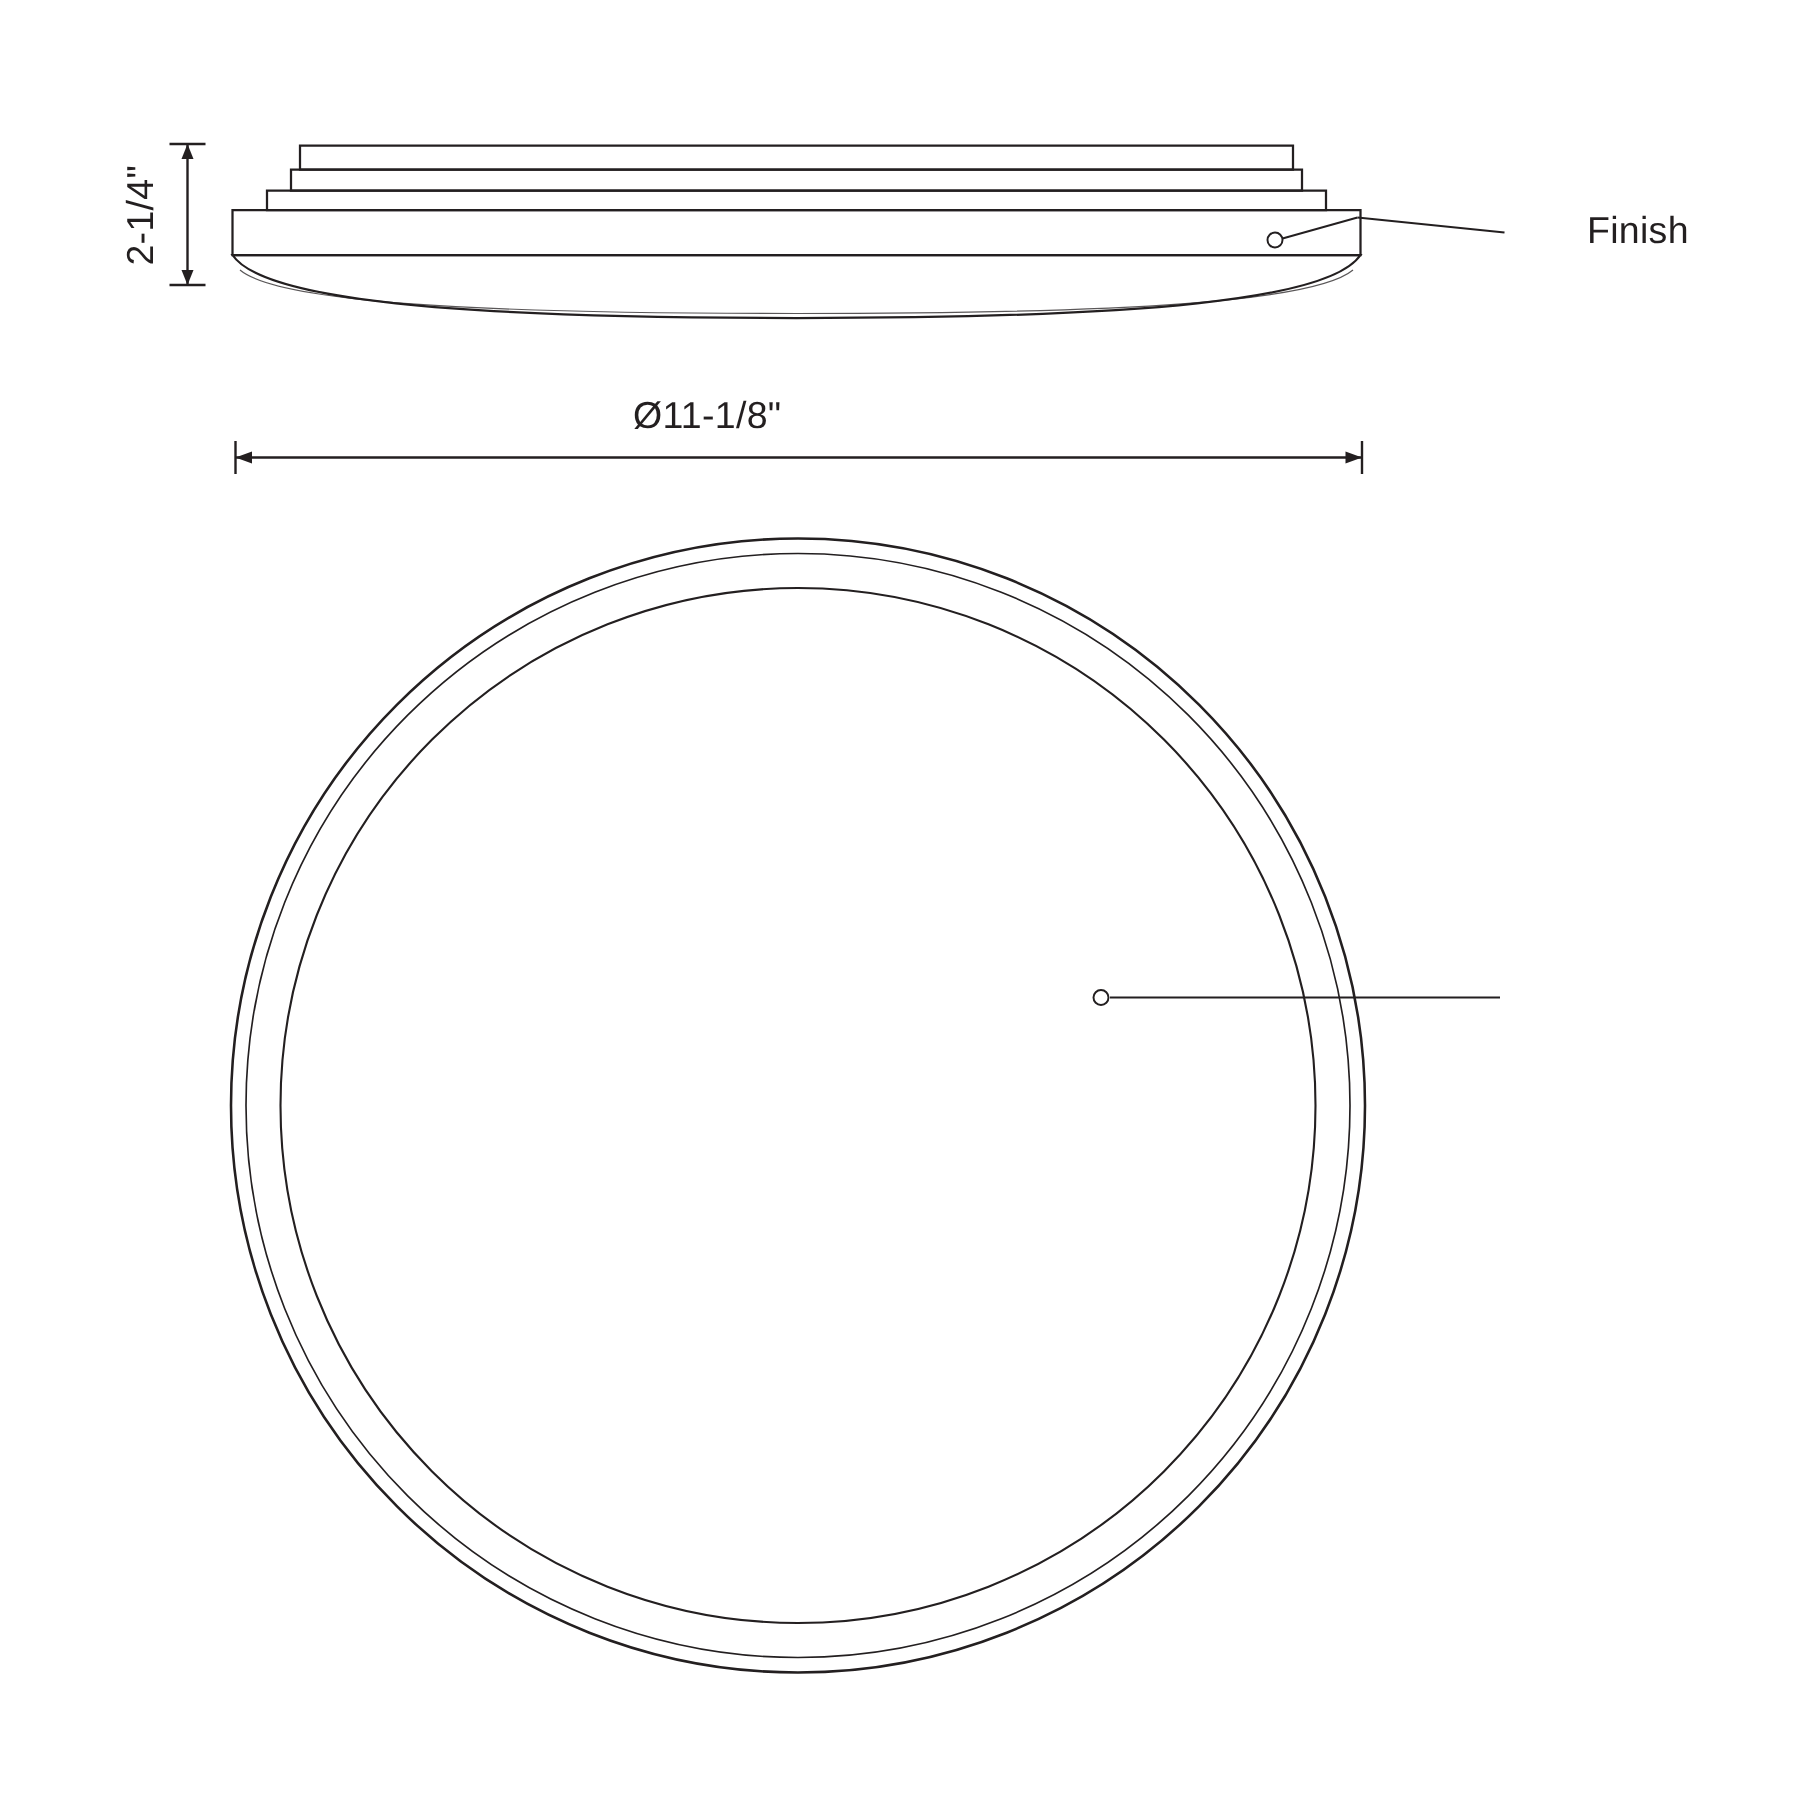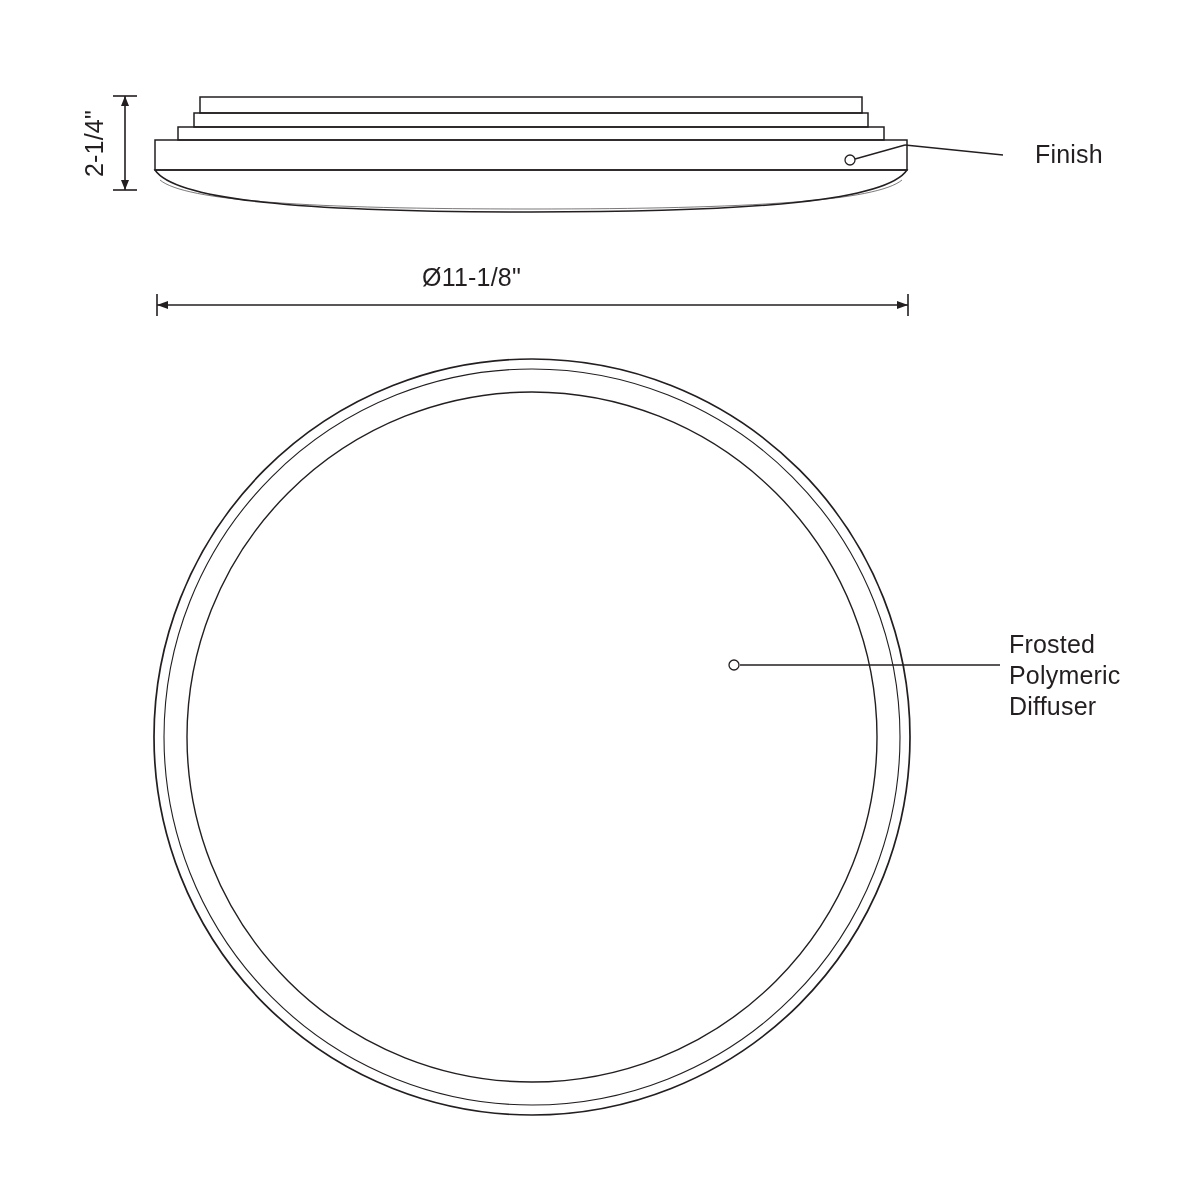--- a/index.html
+++ b/index.html
@@ -47,21 +47,21 @@
   #label-height span {
     transform: rotate(-90deg);
     display: block;
     white-space: nowrap;
   }
   #label-diameter {
     left: 422px;
     top: 262px;
   }
   #label-finish {
-    left: 1035px;
+    left: 1058px;
     top: 139px;
   }
   #label-diffuser {
     left: 1009px;
     top: 629px;
     width: 170px;
   }
 </style>
 </head>
 <body>
@@ -124,17 +124,14 @@
   </svg>
 
   <div class="lbl" id="label-height">
     <span>2-1/4"</span>
   </div>
 
   <div class="lbl" id="label-diameter">Ø11-1/8"</div>
 
   <div class="lbl" id="label-finish">Finish</div>
 
-  <div class="lbl" id="label-diffuser">Frosted
-Polymeric
-Diffuser</div>
 
 </div>
 
 </body></html>

